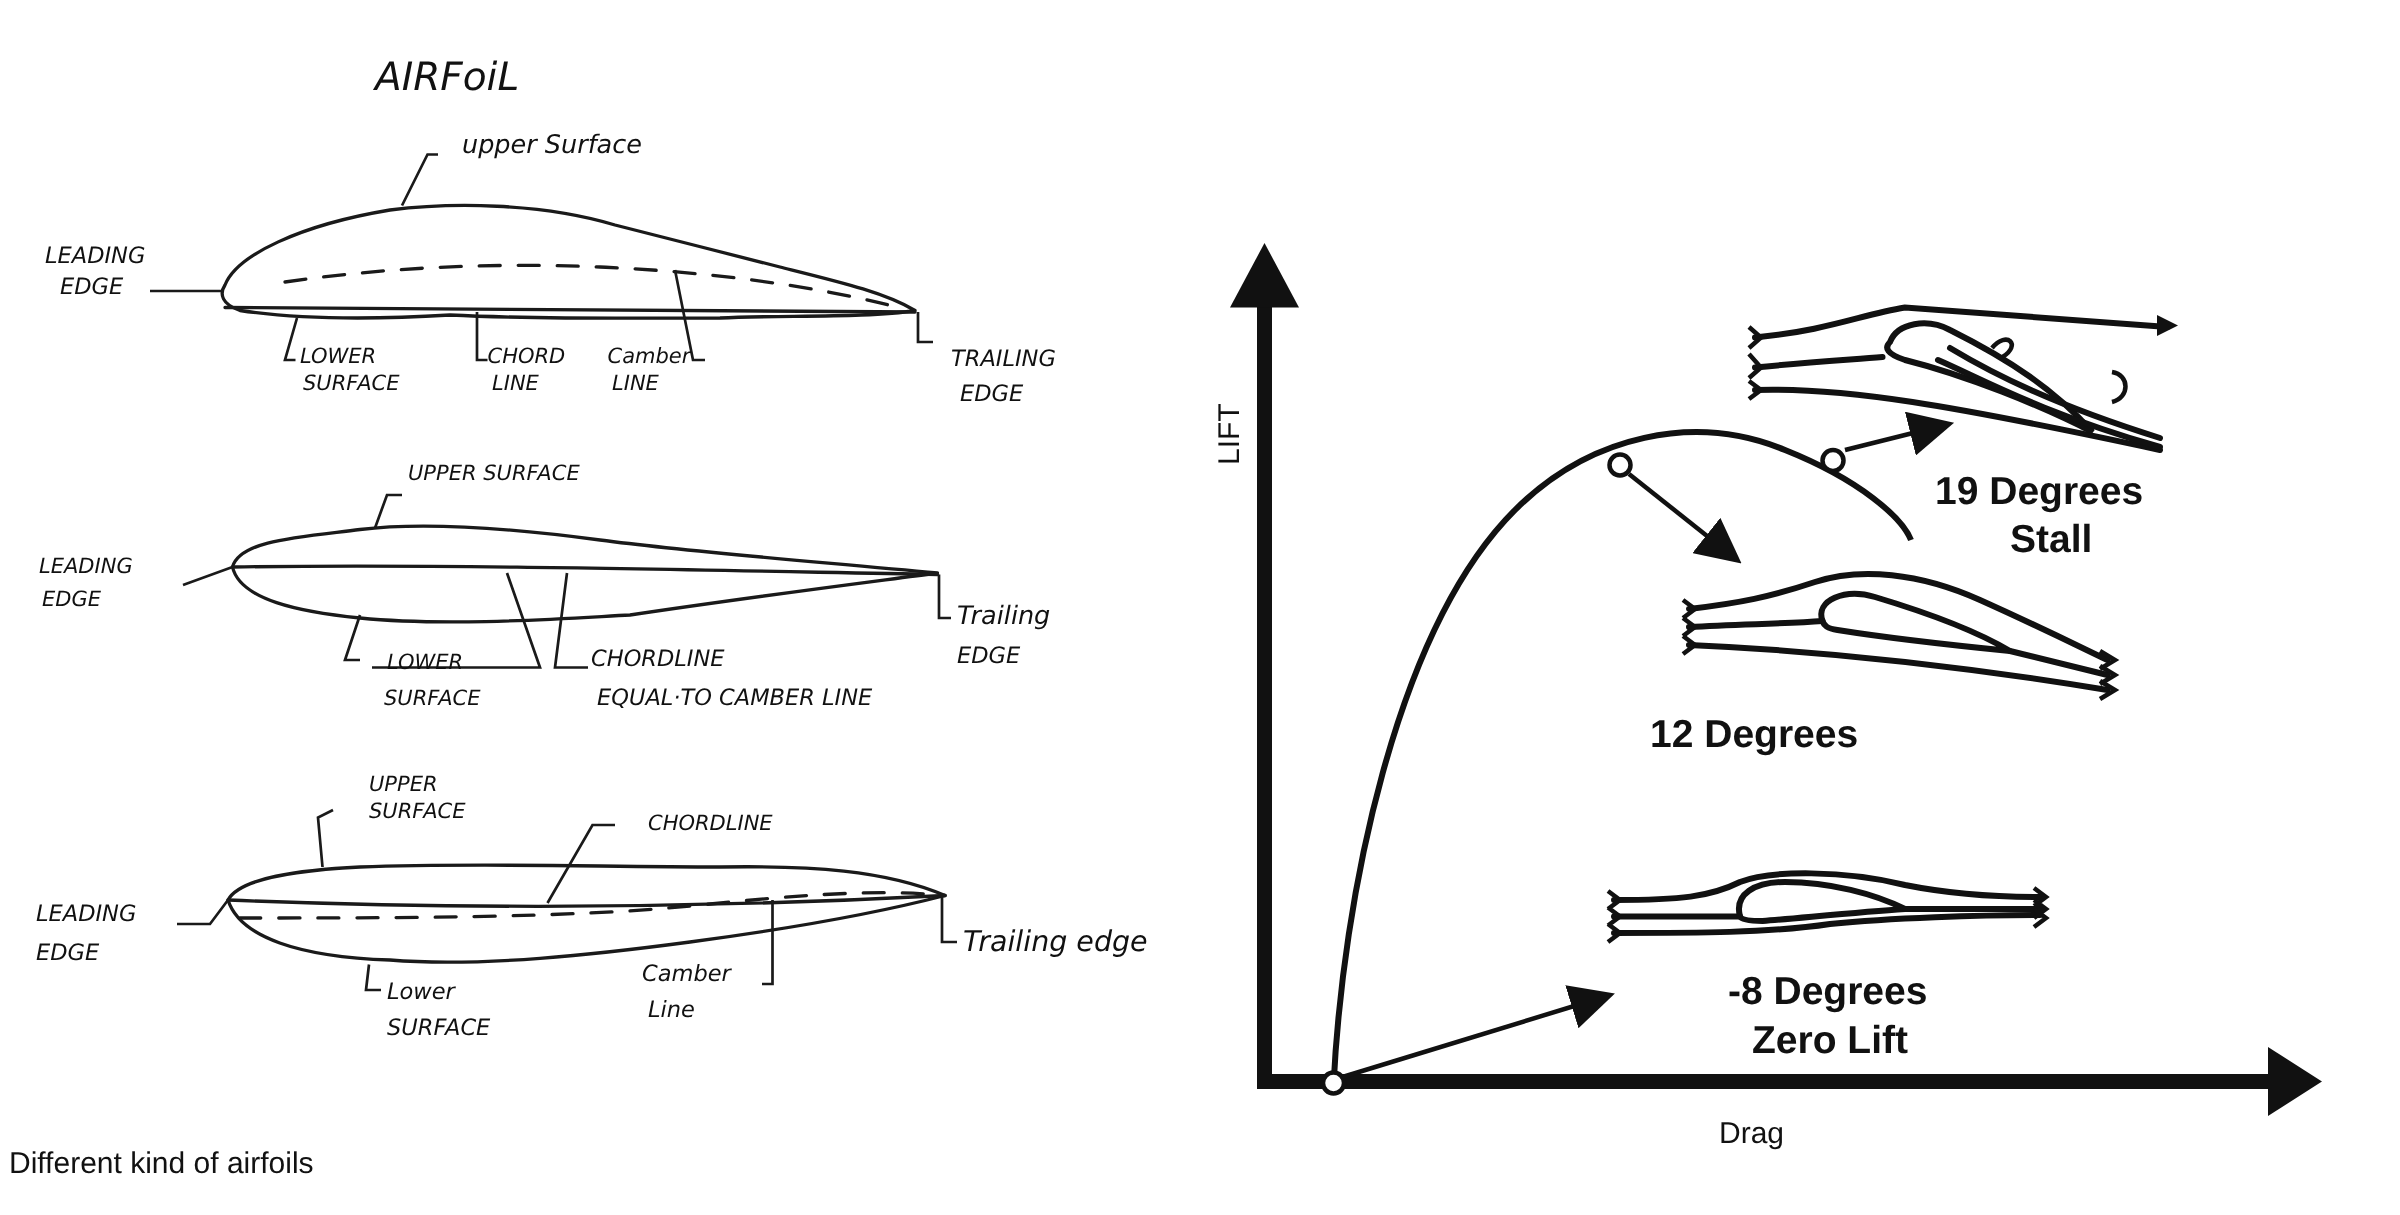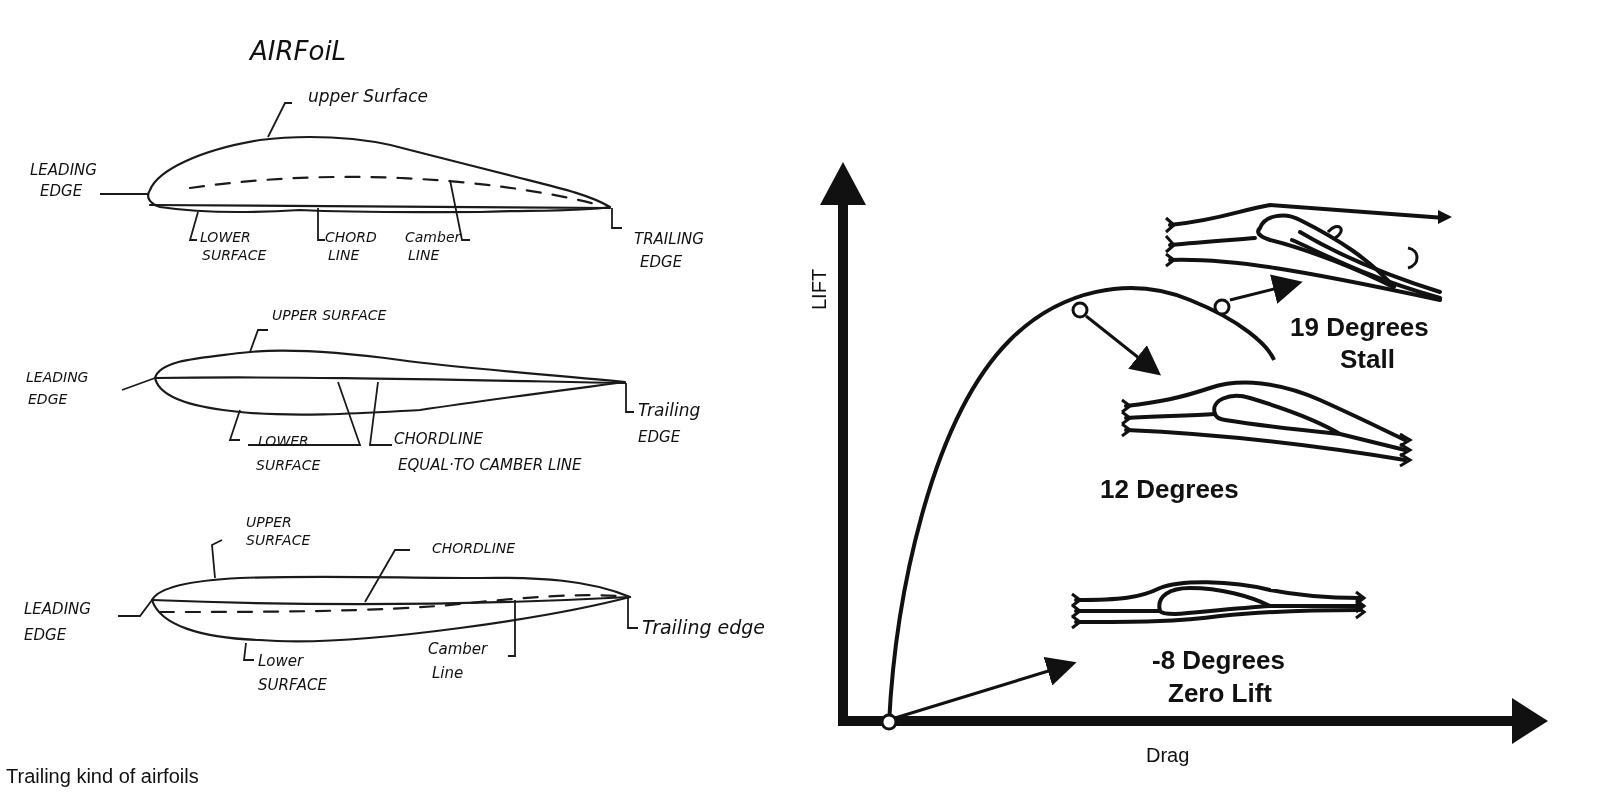--- a/index.html
+++ b/index.html
@@ -90,21 +90,21 @@
       <text class="hand" x="432" y="553" font-size="14">CHORDLINE</text>
       <text class="hand" x="24" y="614" font-size="15">LEADING</text>
       <text class="hand" x="24" y="640" font-size="15">EDGE</text>
       <text class="hand" x="258" y="666" font-size="15">Lower</text>
       <text class="hand" x="258" y="690" font-size="15">SURFACE</text>
       <text class="hand" x="428" y="654" font-size="15">Camber</text>
       <text class="hand" x="432" y="678" font-size="15">Line</text>
       <text class="hand" x="642" y="634" font-size="19">Trailing edge</text>
     </g>
   </svg>
-  <div class="caption">Trailing kind of airfoils</div>
+  <div class="caption">Different kind of airfoils</div>
 </div>
 
 <div id="right-panel" class="panel">
   <svg width="800" height="810">
     <defs>
       <marker id="ah" markerWidth="10" markerHeight="10" refX="7" refY="5" orient="auto">
         <path d="M0,0 L10,5 L0,10 Z" fill="#111"></path>
       </marker>
       <marker id="fa" markerWidth="6" markerHeight="6" refX="3" refY="3" orient="auto">
         <path d="M0,0 L6,3 L0,6 Z" fill="#111"></path>

